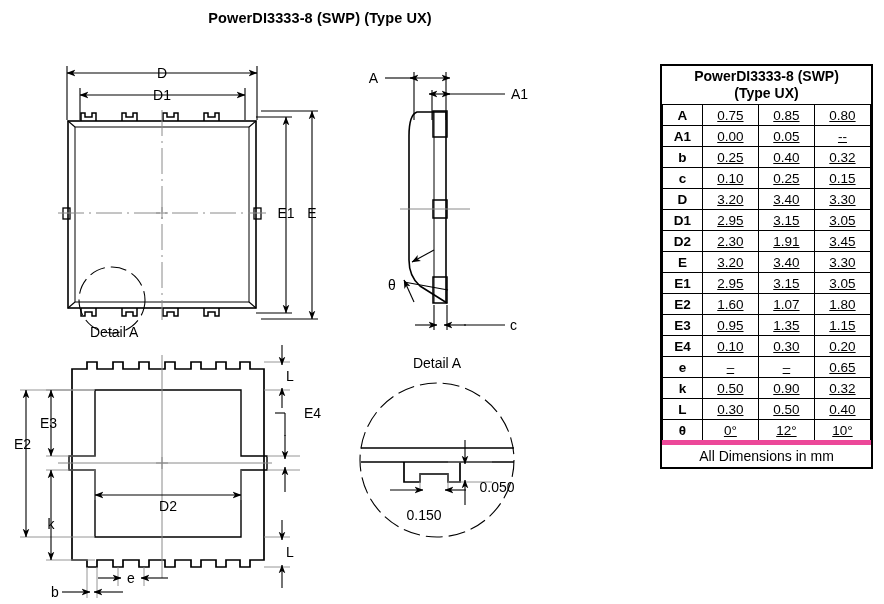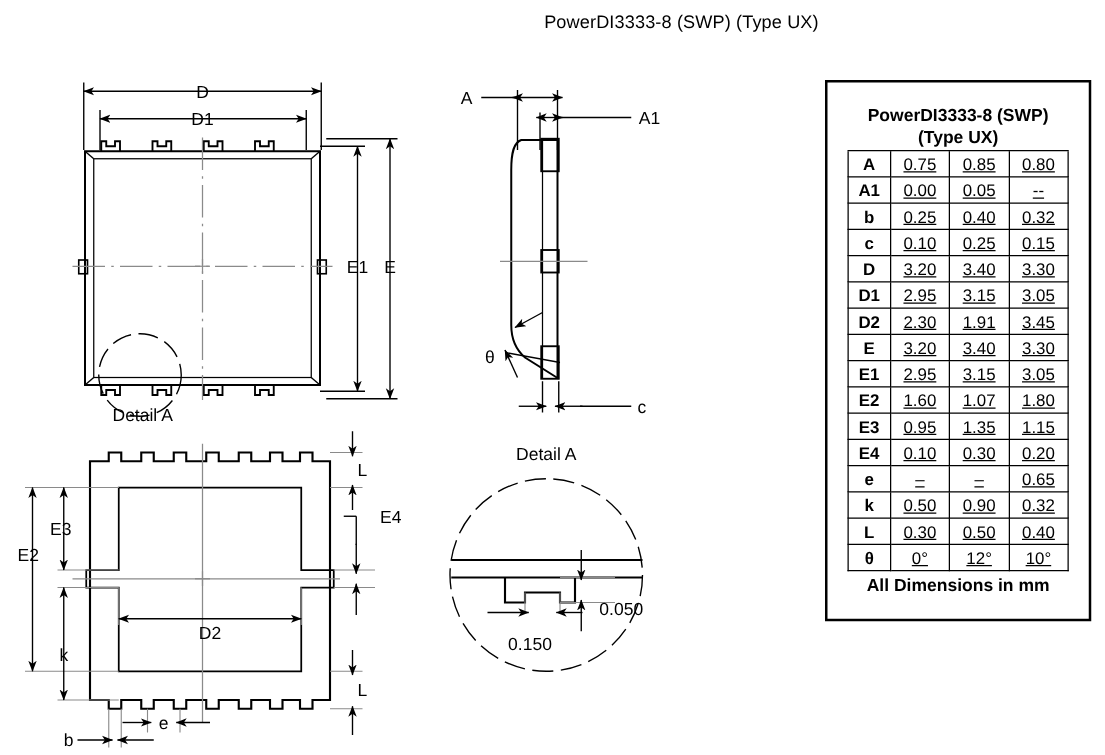--- a/index.html
+++ b/index.html
@@ -13,42 +13,42 @@
   }
   #root {
     position: relative;
     width: 884px;
     height: 604px;
     background: #ffffff;
     overflow: hidden;
   }
   #page-title {
     position: absolute;
-    left: 15px;
+    left: 0;
     top: 10px;
     width: 640px;
-    text-align: right;
+    text-align: center;
     font-size: 14.5px;
-    font-weight: normal;
+    font-weight: bold;
     letter-spacing: 0.1px;
   }
   
   .dwg {
     position: absolute;
     left: 0;
     top: 0;
   }
   
   #dim-table-wrap {
     position: absolute;
     left: 660px;
     top: 64px;
     width: 213px;
     border: 2px solid #000;
-    padding: 16px;
+    padding: 0;
     box-sizing: border-box;
     background: #fff;
   }
   table.dimtable {
     border-collapse: collapse;
     width: 100%;
     font-size: 13.5px;
   }
   table.dimtable td, table.dimtable th {
     border: 1px solid #000;
@@ -66,23 +66,23 @@
     border: none;
     border-bottom: 1px solid #000;
     font-size: 14px;
     font-weight: bold;
     line-height: 17px;
     padding: 2px 0 2px 0;
     height: auto;
   }
   table.dimtable td.footer {
     border: none;
-    border-top: 1px solid #ec4899;
+    border-top: 5px solid #ec4899;
     font-size: 14px;
-    font-weight: bold;
+    font-weight: normal;
     height: 22px;
   }
   table.dimtable tr.hdr td {
     font-weight: bold;
   }
 </style>
 </head>
 <body>
 
 <div id="root">

